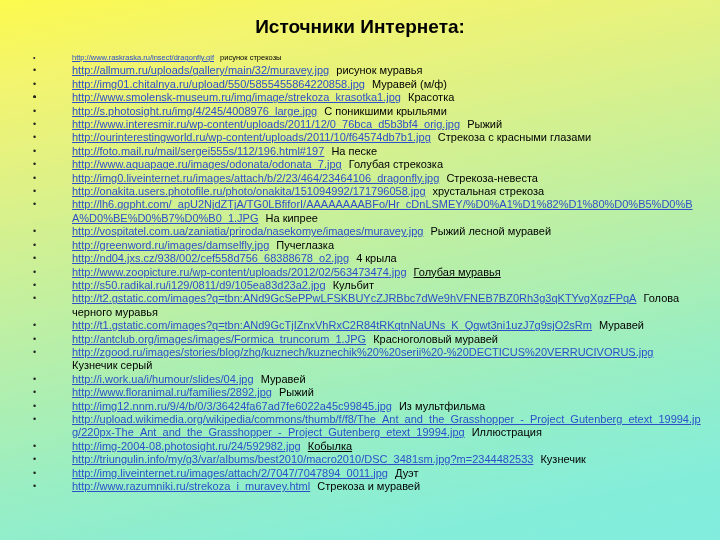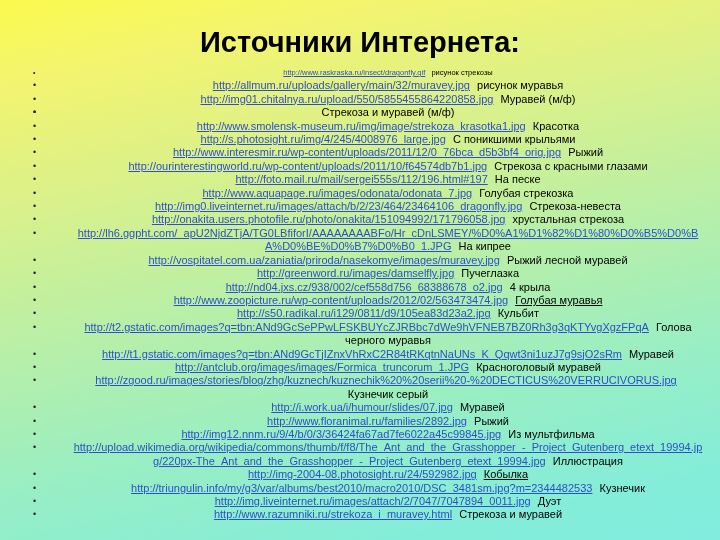--- a/index.html
+++ b/index.html
@@ -7,40 +7,39 @@
     width: 720px; height: 540px;
     overflow: hidden;
     font-family: "Liberation Sans", sans-serif;
     background: linear-gradient(168deg,
       #fbfa4e 0%, #f3f46e 12%, #ddf187 28%,
       #baefa6 50%, #98eec4 72%, #84edd9 90%, #82edde 100%);
     color: var(--text, #000);
   }
   .slide { width: 720px; height: 540px; position: relative; }
   h1.slide-title {
-    margin: 0; padding-top: 27px;
+    margin: 0; padding-top: 12px;
     text-align: center;
-    font-size: 29px; font-weight: bold;
+    font-size: 19px; font-weight: bold;
     line-height: 30px;
     color: var(--text, #000);
     font-stretch: condensed;
   }
   ul.sources {
     list-style: none;
     margin: 9px 0 0 0;
     padding: 0;
   }
   li.source-item {
     position: relative;
     padding-left: 72px;
     padding-right: 16px;
     font-size: 11px;
     line-height: 13.4px;
     color: var(--text, #000);
-    text-align: center;
   }
   li.source-item .bullet {
     position: absolute;
     left: 33px; top: 0;
     font-size: 9px;
     line-height: 13.4px;
     color: #222;
   }
   li.source-item.small { font-size: 7.5px; }
   li.source-item.small .bullet { font-size: 7px; }
@@ -76,21 +75,20 @@
     <a class="url">http://img01.chitalnya.ru/upload/550/5855455864220858.jpg</a>
     <span class="desc">Муравей (м/ф)</span>
   </li>
       <li class="source-item">
     <span class="bullet">•</span>
     
   </li>
       <li class="source-item">
     <span class="bullet">•</span>
     
-    <span class="desc">Стрекоза и муравей (м/ф)</span>
   </li>
       <li class="source-item">
     <span class="bullet">•</span>
     <a class="url">http://www.smolensk-museum.ru/img/image/strekoza_krasotka1.jpg</a>
     <span class="desc">Красотка</span>
   </li>
       <li class="source-item">
     <span class="bullet">•</span>
     <a class="url">http://s.photosight.ru/img/4/245/4008976_large.jpg</a>
     <span class="desc">С поникшими крыльями</span>
@@ -170,21 +168,21 @@
     <a class="url">http://antclub.org/images/images/Formica_truncorum_1.JPG</a>
     <span class="desc">Красноголовый муравей</span>
   </li>
       <li class="source-item">
     <span class="bullet">•</span>
     <a class="url">http://zgood.ru/images/stories/blog/zhg/kuznech/kuznechik%20%20serii%20-%20DECTICUS%20VERRUCIVORUS.jpg</a>
     <span class="desc">Кузнечик серый</span>
   </li>
       <li class="source-item">
     <span class="bullet">•</span>
-    <a class="url">http://i.work.ua/i/humour/slides/07.jpg</a>
+    <a class="url">http://i.work.ua/i/humour/slides/04.jpg</a>
     <span class="desc">Муравей</span>
   </li>
       <li class="source-item">
     <span class="bullet">•</span>
     <a class="url">http://www.floranimal.ru/families/2892.jpg</a>
     <span class="desc">Рыжий</span>
   </li>
       <li class="source-item">
     <span class="bullet">•</span>
     <a class="url">http://img12.nnm.ru/9/4/b/0/3/36424fa67ad7fe6022a45c99845.jpg</a>

